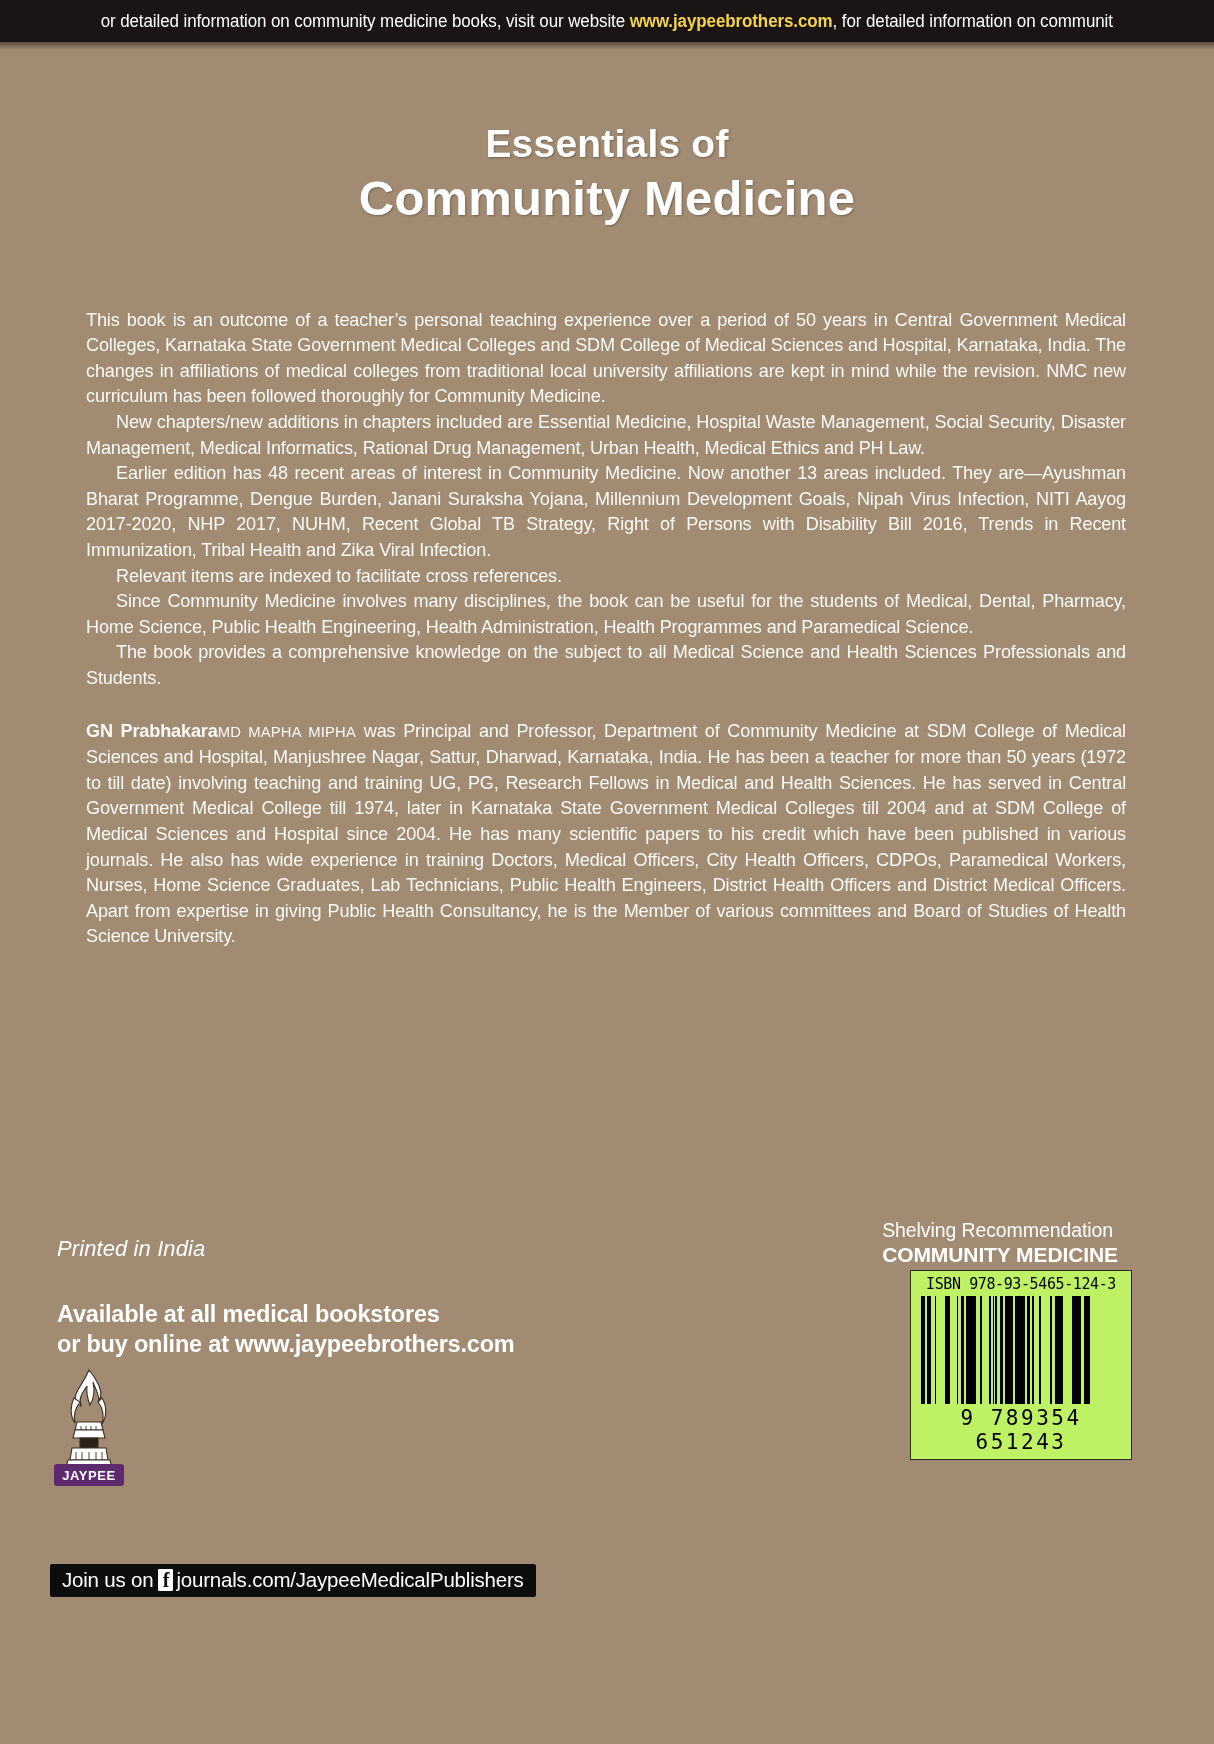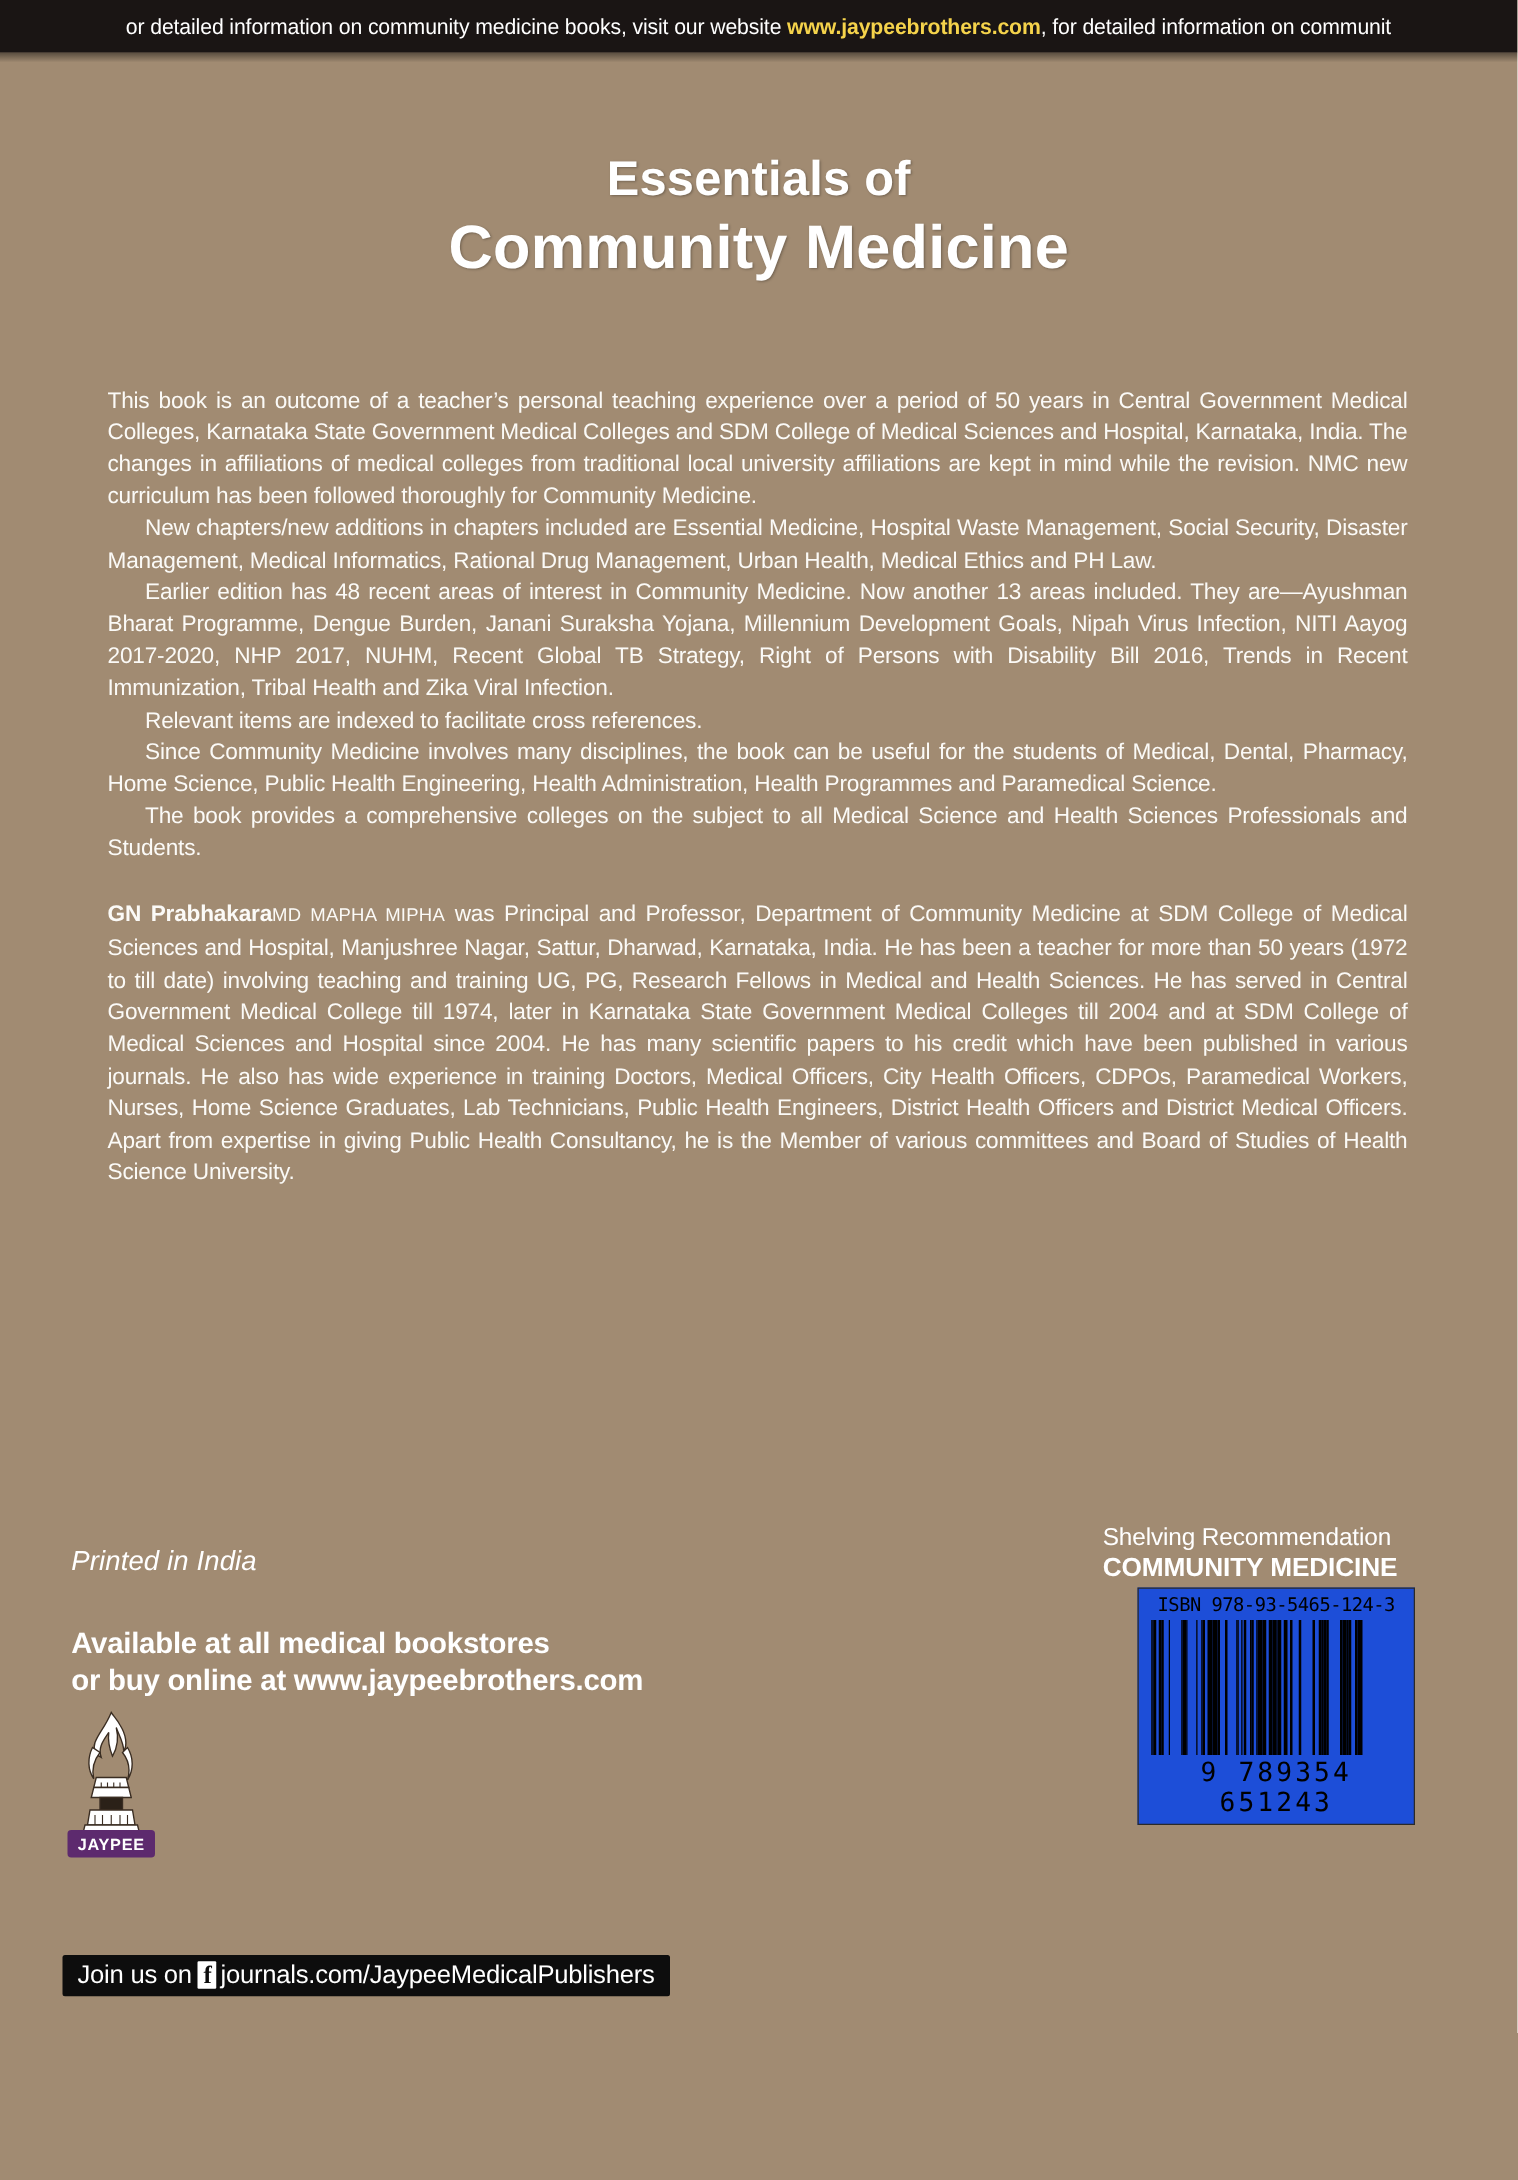--- a/index.html
+++ b/index.html
@@ -231,21 +231,21 @@
     font-weight: bold;
     line-height: 25px;
     letter-spacing: -0.1px;
   }
 
   .barcode-box {
     position: absolute;
     right: 82px;
     top: 66px;
     width: 222px;
-    background: #1d4ed8;
+    background: #bef264;
     padding: 4px 6px 5px 6px;
     border: 1px solid #2a2a2a;
   }
   .isbn-text {
     font-family: "DejaVu Sans Mono", monospace;
     font-size: 15px;
     text-align: center;
     color: #000000;
     letter-spacing: -0.4px;
     padding-bottom: 3px;
@@ -285,21 +285,21 @@
     <div class="title-line-1">Essentials of</div>
     <div class="title-line-2">Community Medicine</div>
   </div>
 
   <div class="blurb">
     <p>This book is an outcome of a teacher’s personal teaching experience over a period of 50 years in Central Government Medical Colleges, Karnataka State Government Medical Colleges and SDM College of Medical Sciences and Hospital, Karnataka, India. The changes in affiliations of medical colleges from traditional local university affiliations are kept in mind while the revision. NMC new curriculum has been followed thoroughly for Community Medicine.</p>
     <p class="indent">New chapters/new additions in chapters included are Essential Medicine, Hospital Waste Management, Social Security, Disaster Management, Medical Informatics, Rational Drug Management, Urban Health, Medical Ethics and PH Law.</p>
     <p class="indent">Earlier edition has 48 recent areas of interest in Community Medicine. Now another 13 areas included. They are—Ayushman Bharat Programme, Dengue Burden, Janani Suraksha Yojana, Millennium Development Goals, Nipah Virus Infection, NITI Aayog 2017-2020, NHP 2017, NUHM, Recent Global TB Strategy, Right of Persons with Disability Bill 2016, Trends in Recent Immunization, Tribal Health and Zika Viral Infection.</p>
     <p class="indent">Relevant items are indexed to facilitate cross references.</p>
     <p class="indent">Since Community Medicine involves many disciplines, the book can be useful for the students of Medical, Dental, Pharmacy, Home Science, Public Health Engineering, Health Administration, Health Programmes and Paramedical Science.</p>
-    <p class="indent">The book provides a comprehensive colleges on the subject to all Medical Science and Health Sciences Professionals and Students.</p>
+    <p class="indent">The book provides a comprehensive knowledge on the subject to all Medical Science and Health Sciences Professionals and Students.</p>
   </div>
 
   <div class="bio">
     <p><span class="author-name">GN Prabhakara</span><span class="degrees">MD MAPHA MIPHA</span><span> was Principal and Professor, Department of Community Medicine at SDM College of Medical Sciences and Hospital, Manjushree Nagar, Sattur, Dharwad, Karnataka, India. He has been a teacher for more than 50 years (1972 to till date) involving teaching and training UG, PG, Research Fellows in Medical and Health Sciences. He has served in Central Government Medical College till 1974, later in Karnataka State Government Medical Colleges till 2004 and at SDM College of Medical Sciences and Hospital since 2004. He has many scientific papers to his credit which have been published in various journals. He also has wide experience in training Doctors, Medical Officers, City Health Officers, CDPOs, Paramedical Workers, Nurses, Home Science Graduates, Lab Technicians, Public Health Engineers, District Health Officers and District Medical Officers. Apart from expertise in giving Public Health Consultancy, he is the Member of various committees and Board of Studies of Health Science University.</span></p>
   </div>
 
   <div class="lower">
 
     <div class="printed-in">Printed in India</div>
 

